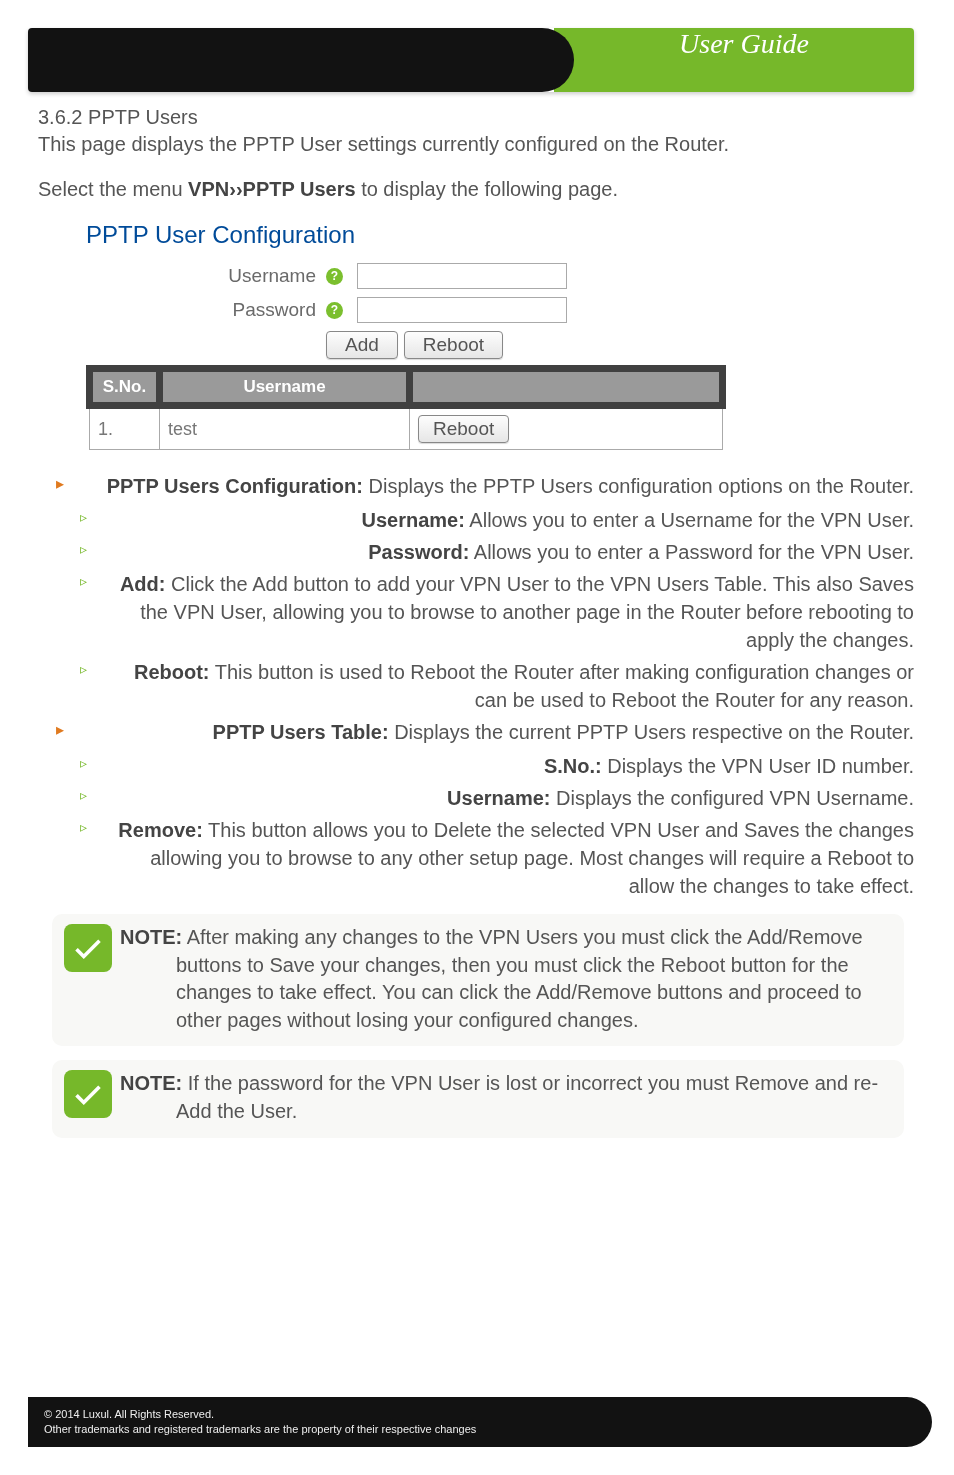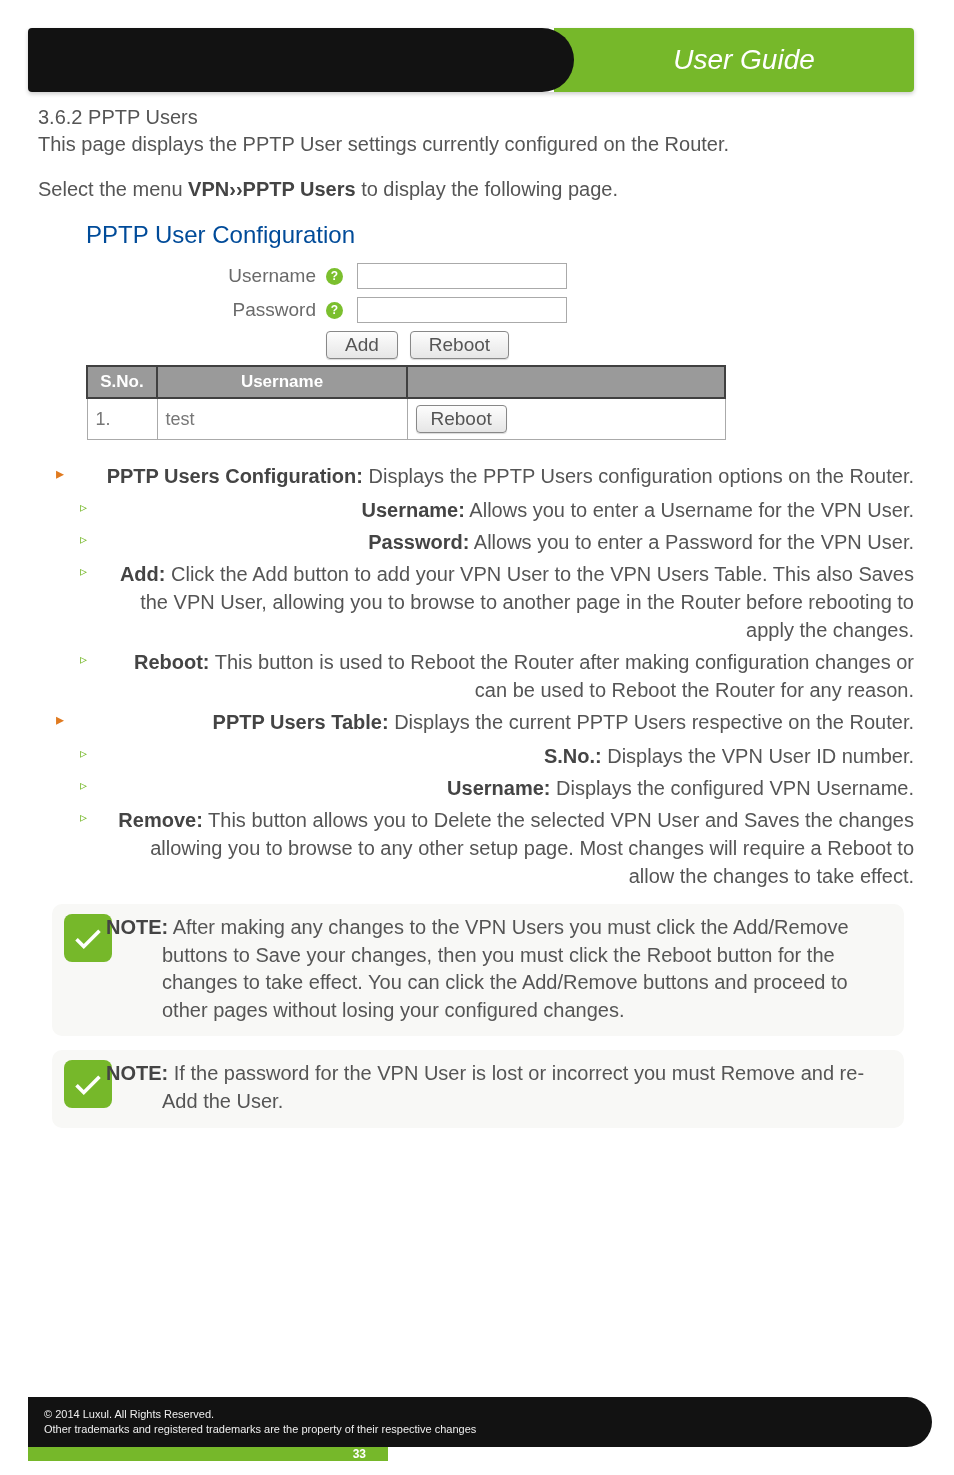--- a/index.html
+++ b/index.html
@@ -32,23 +32,24 @@
     border-top-right-radius: 32px;
     border-bottom-right-radius: 32px;
     margin-right: -20px;
     z-index: 2;
     position: relative;
   }
   .header-right {
     background: #76b82a;
     width: 360px;
     display: flex;
-    align-items: center;
+    align-items: flex-start;
     justify-content: center;
     padding-left: 20px;
+    font-family: Liberation Serif, serif;
   }
   .header-right span {
     color: #fff;
     font-style: italic;
     font-size: 28px;
     font-weight: 500;
   }
   
   .section-heading {
     font-size: 20px;
@@ -103,21 +104,21 @@
     margin-left: 14px;
     width: 210px;
     height: 26px;
     border: 1px solid #aaa;
     background: #fff;
     font-size: 15px;
     padding: 1px 4px;
   }
   .btn-row {
     display: flex;
-    gap: 12px;
+    gap: 6px;
     margin: 4px 0 6px 240px;
   }
   .ui-btn {
     font-family: Arial, sans-serif;
     font-size: 19px;
     color: #555;
     background: linear-gradient(#fdfdfd, #e6e6e6);
     border: 1px solid #888;
     border-radius: 4px;
     padding: 2px 18px;
@@ -128,21 +129,21 @@
     border-collapse: collapse;
     border: 1px solid #777;
     font-family: Arial, sans-serif;
   }
   .users-table th {
     background: #9a9a9a;
     color: #fff;
     font-weight: 700;
     font-size: 17px;
     padding: 5px 8px;
-    border: 2px solid #404040;
+    border: 7px solid #404040;
     text-align: center;
   }
   .users-table th:first-child { width: 70px; }
   .users-table th:nth-child(2) { width: 250px; }
   .users-table td {
     border: 1px solid #aaa;
     padding: 6px 8px;
     font-size: 18px;
     color: #777;
   }
@@ -174,20 +175,21 @@
   }
   .def-list b { color: #444; }
   
   .note-box {
     display: flex;
     align-items: flex-start;
     margin: 14px 10px 10px 24px;
     background: #f8f8f6;
     border-radius: 10px;
     padding: 10px 18px 12px 12px;
+    gap: 14px;
   }
   .note-check {
     width: 48px; height: 48px;
     background: #76b82a;
     border-radius: 8px;
     display: flex;
     align-items: center;
     justify-content: center;
     margin-right: 14px;
     flex-shrink: 0;
@@ -328,18 +330,15 @@
         </svg>
     </div>
     <div class="note-text"><b>NOTE:</b><span> If the password for the VPN User is lost or incorrect you must Remove and re-Add the User.</span></div>
   </div>
 
   <div class="footer-bar">
     <div class="footer-left">
       <div>© 2014  Luxul. All Rights Reserved.</div>
       <div>Other trademarks and registered trademarks are the property of their respective changes</div>
     </div>
-    <div class="footer-right">
-      <span>33</span>
-    </div>
   </div>
 
 </div>
 
 </body></html>

